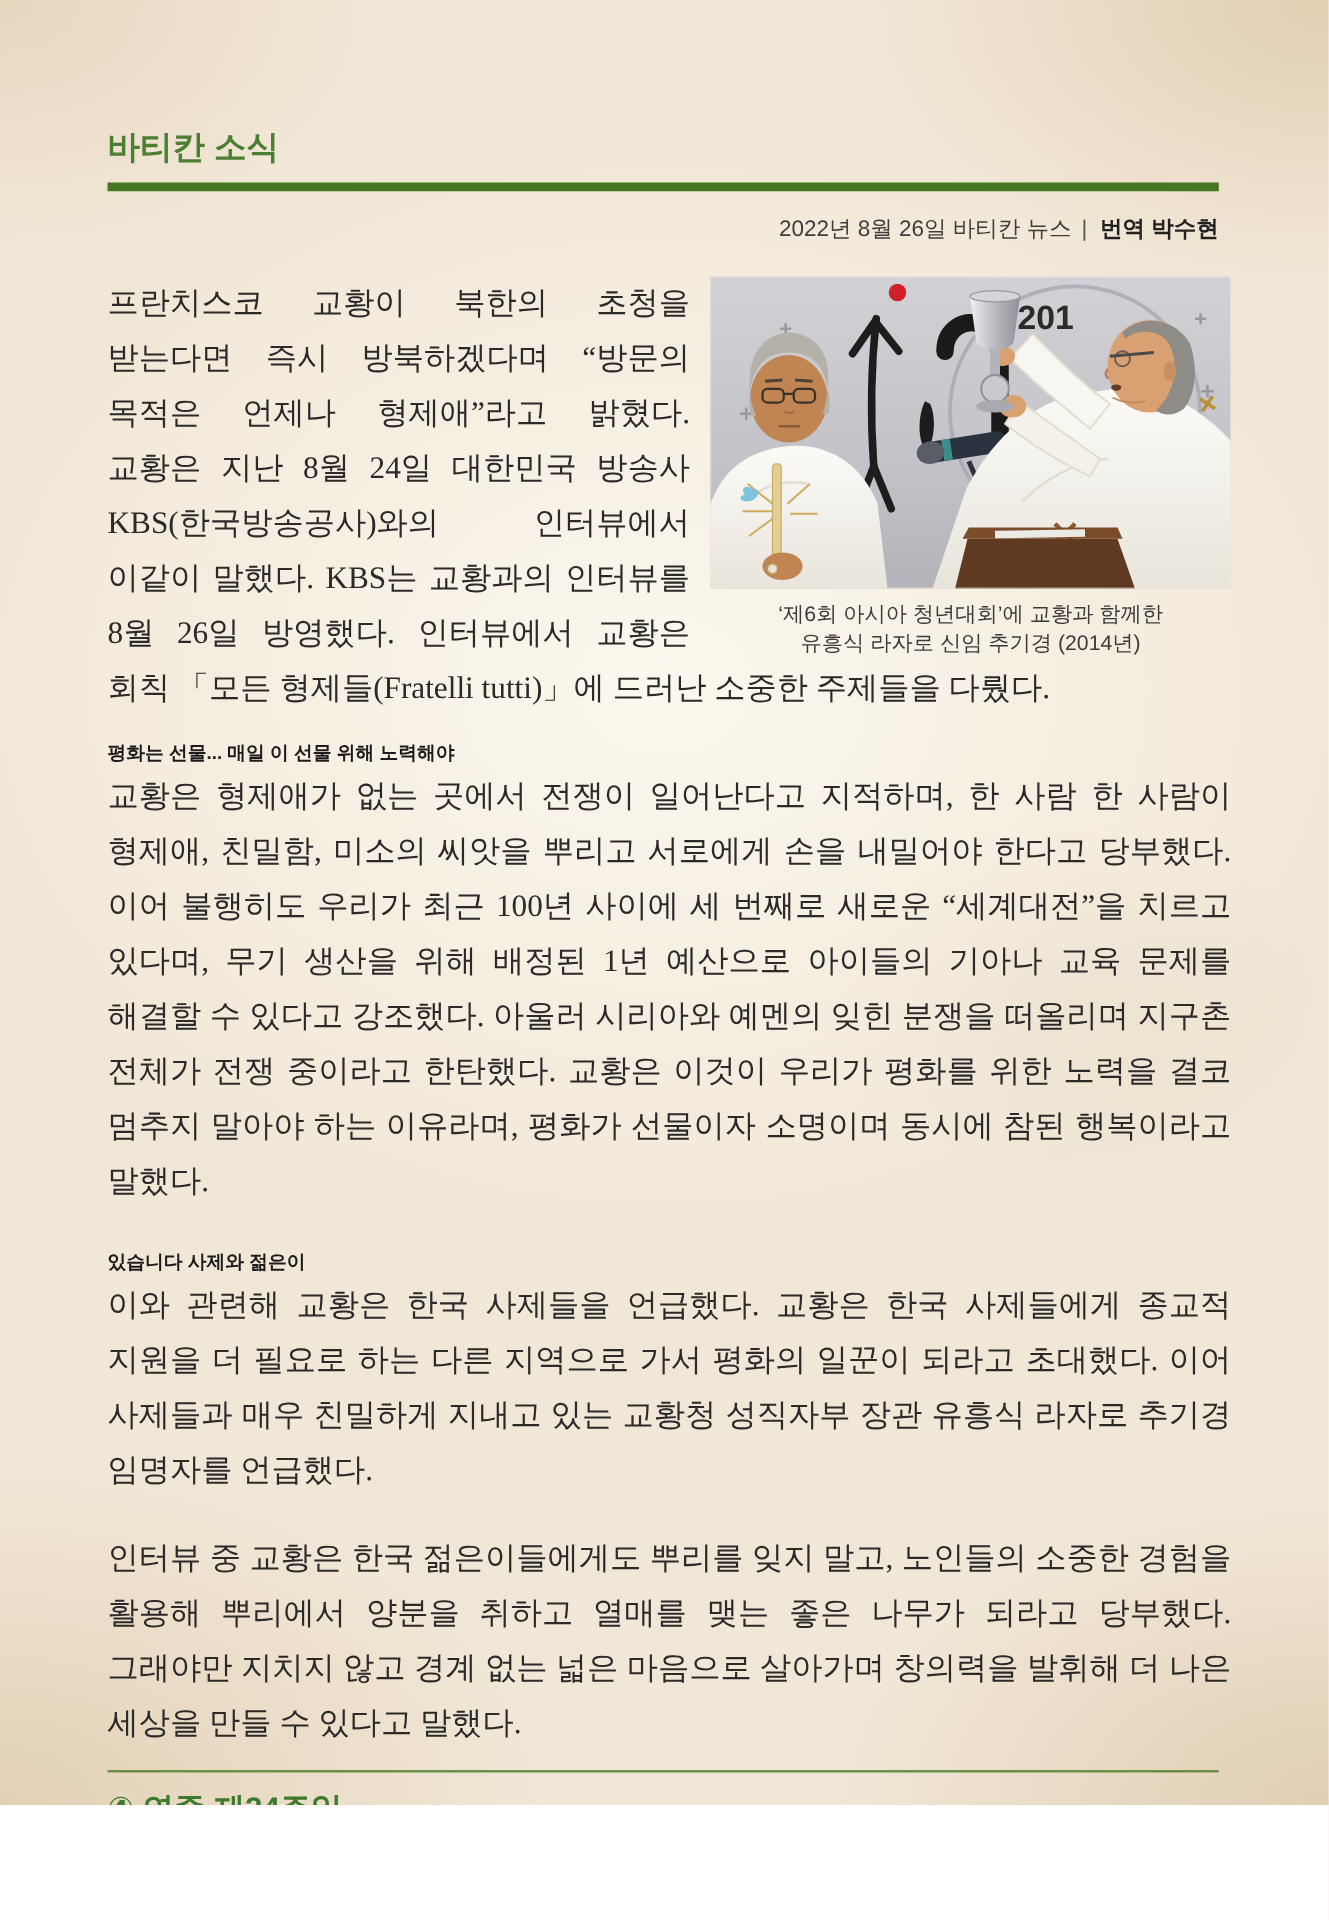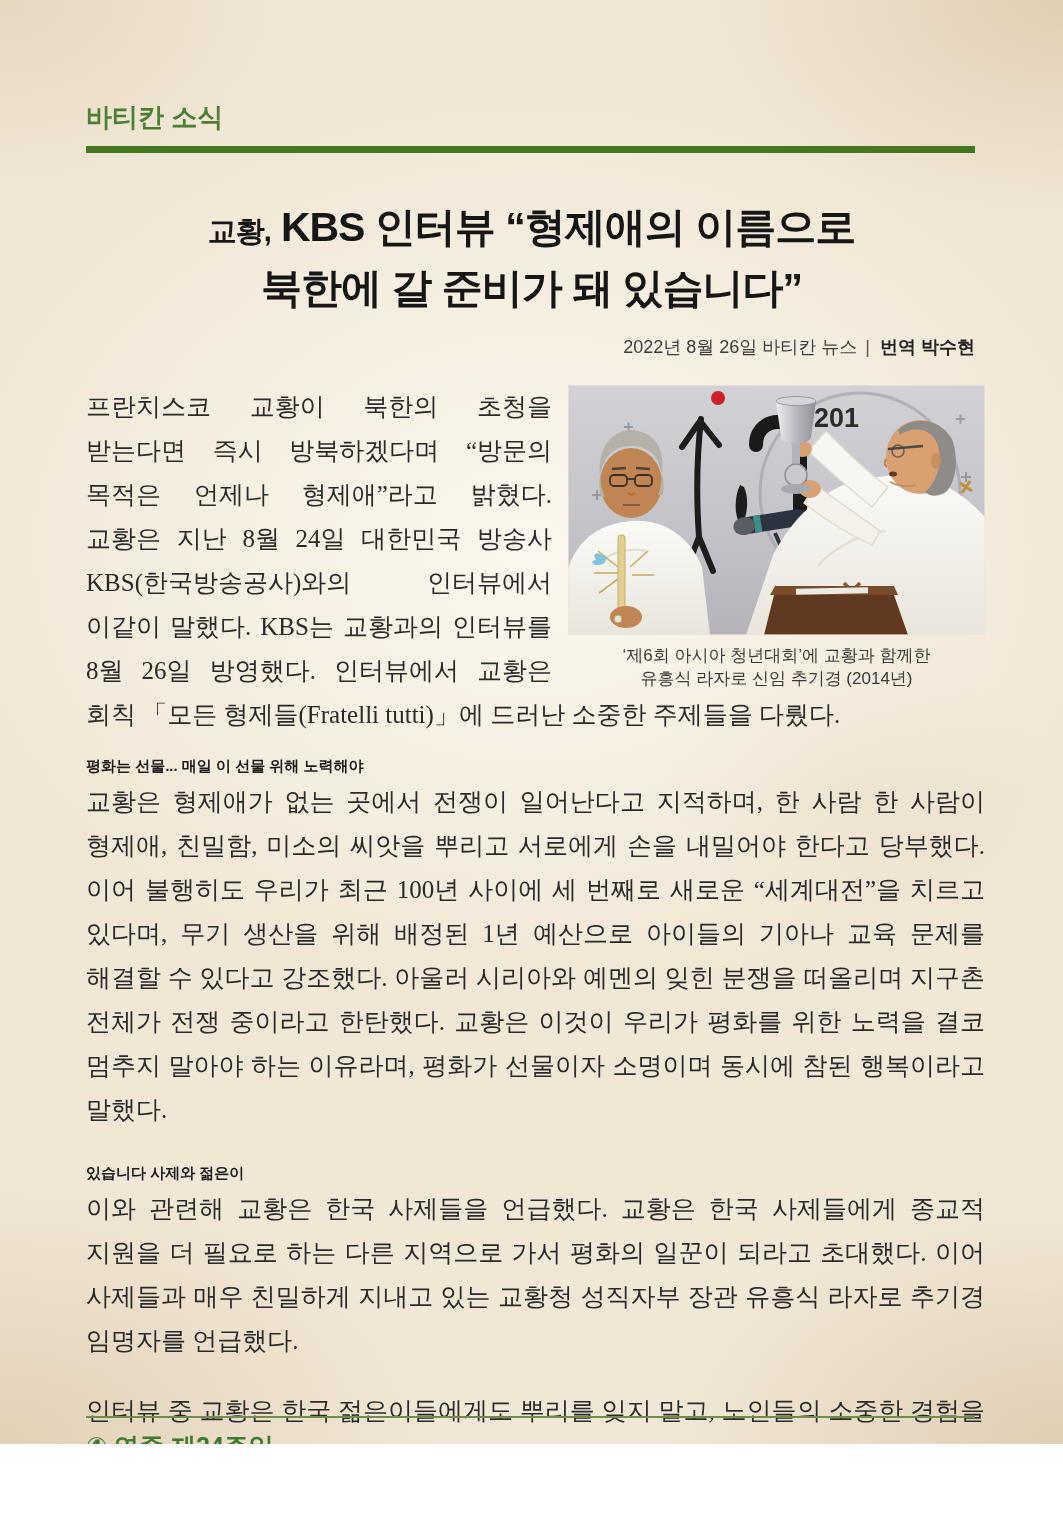--- a/index.html
+++ b/index.html
@@ -65,24 +65,20 @@
   }
 </style>
 </head>
 <body>
 
 <div class="page">
 
   <div class="kicker">바티칸 소식</div>
   <div class="rule-thick"></div>
 
-  <div class="title-block">
-    <div><span class="title-prefix">교황,</span><span>KBS 인터뷰 “형제애의 이름으로</span></div>
-    <div>북한에 갈 준비가 돼 있습니다”</div>
-  </div>
 
   <div class="byline">
     <span>2022년 8월 26일 바티칸 뉴스</span><span class="sep">|</span><span class="translator">번역 박수현</span>
   </div>
 
   <div class="article">
 
     <figure class="figure" style="margin-block:0;margin-inline:0;float:right;margin-left:16px;">
       <svg class="photo-frame" viewBox="0 0 417 250" role="img">
         <defs>

